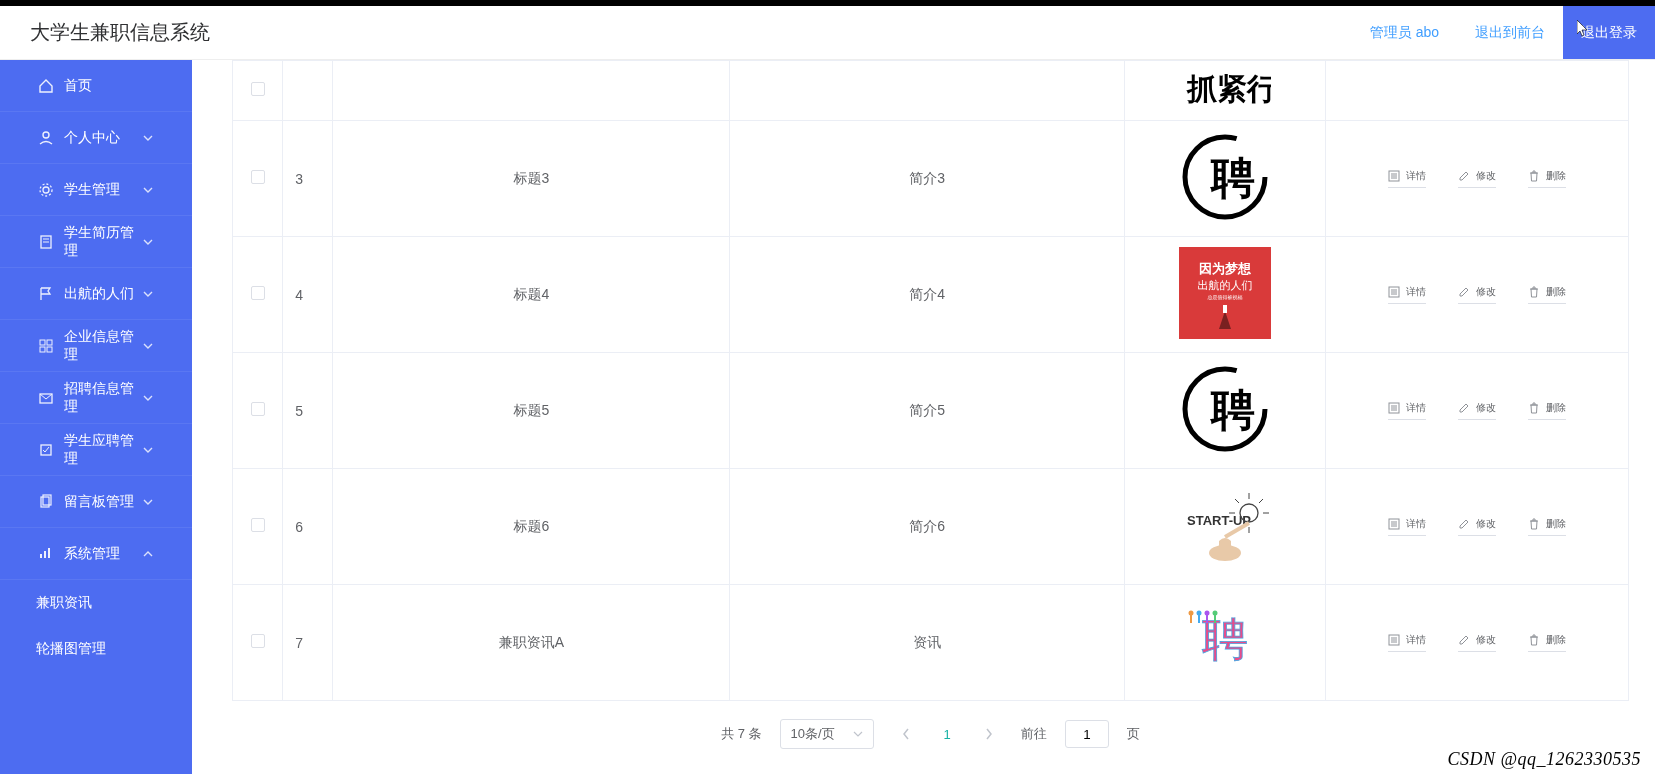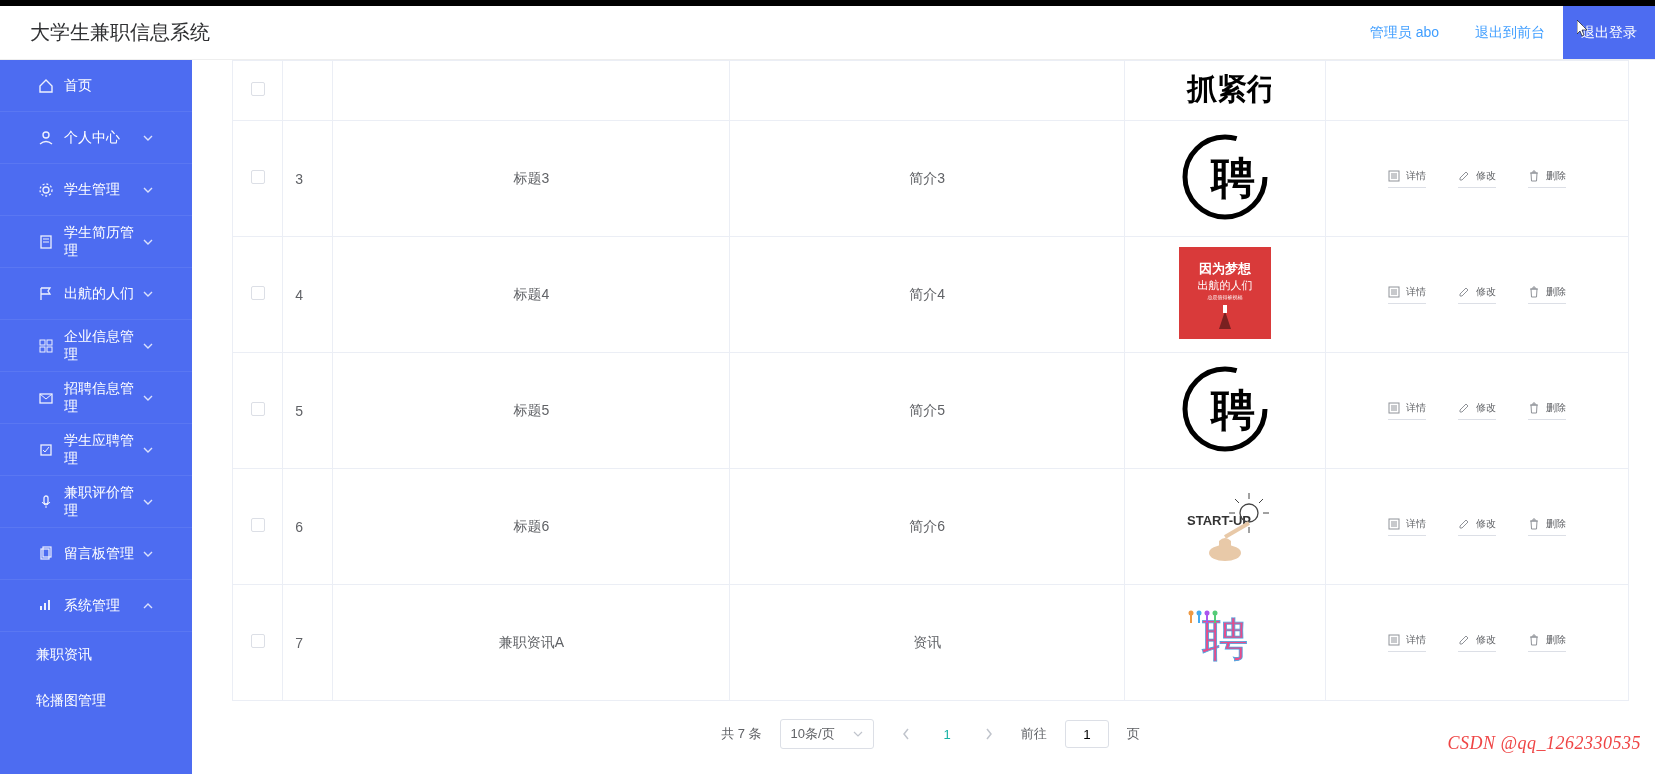--- a/index.html
+++ b/index.html
@@ -31,21 +31,21 @@
 .act-btn { display: inline-flex; align-items: center; gap: 6px; color: #606266; cursor: pointer; padding-bottom: 4px; border-bottom: 1px solid #dcdfe6; font-size: 10px; }
 .act-icn { width: 12px; height: 12px; }
 .thumb { width: 92px; height: 92px; display: inline-flex; align-items: center; justify-content: center; background: #fff; }
 .thumb svg { width: 100%; height: 100%; }
 .checkbox { width: 14px; height: 14px; border: 1px solid #DCDFE6; border-radius: 2px; display: inline-block; cursor: pointer; }
 .pagination { display: flex; align-items: center; justify-content: center; gap: 18px; margin-top: 18px; color: #606266; font-size: 13px; }
 .page-select { border: 1px solid #DCDFE6; border-radius: 3px; height: 30px; min-width: 94px; display: flex; align-items: center; justify-content: space-between; padding: 0 10px; cursor: pointer; }
 .page-arrow { width: 28px; height: 28px; display: flex; align-items: center; justify-content: center; color: #C0C4CC; cursor: pointer; }
 .page-num { color: #18b2a6; font-weight: 500; cursor: pointer; padding: 0 6px; }
 .page-input { width: 44px; height: 28px; border: 1px solid #DCDFE6; border-radius: 3px; text-align: center; }
-.watermark { position: fixed; bottom: 20px; right: 14px; color: #ef4444; font-size: 18px; font-style: italic; font-family: Georgia, serif; letter-spacing: 0.5px; pointer-events: none; }
+.watermark { position: fixed; bottom: 4px; right: 14px; color: #000000; font-size: 18px; font-style: italic; font-family: Georgia, serif; letter-spacing: 0.5px; pointer-events: none; }
 .first-row td { height: 50px; }
 .first-row .thumb { height: 36px; width: 92px; }
 </style>
 </head>
 <body>
 
 <div class="topbar-black"></div>
 
 <div class="header">
   <div class="app-title">大学生兼职信息系统</div>
@@ -131,30 +131,20 @@
     <svg class="menu-chevron" viewBox="0 0 12 12">
           <path d="M2,4 L6,8 L10,4" fill="none" stroke="#fff" stroke-width="1.4"></path>
         </svg>
   </div>
       <div class="menu-item">
     <svg class="menu-icon" viewBox="0 0 16 16">
           <rect x="3" y="3" width="10" height="10" fill="none" stroke="#fff" stroke-width="1.3"></rect>
           <path d="M5,8 L7,10 L11,5" fill="none" stroke="#fff"></path>
         </svg>
     <span class="menu-label">学生应聘管理</span>
-    <svg class="menu-chevron" viewBox="0 0 12 12">
-          <path d="M2,4 L6,8 L10,4" fill="none" stroke="#fff" stroke-width="1.4"></path>
-        </svg>
-  </div>
-      <div class="menu-item">
-    <svg class="menu-icon" viewBox="0 0 16 16">
-          <rect x="6" y="2" width="4" height="8" rx="2" fill="none" stroke="#fff" stroke-width="1.3"></rect>
-          <path d="M4,8 Q8,14 12,8 M8,12 L8,14" fill="none" stroke="#fff"></path>
-        </svg>
-    <span class="menu-label">兼职评价管理</span>
     <svg class="menu-chevron" viewBox="0 0 12 12">
           <path d="M2,4 L6,8 L10,4" fill="none" stroke="#fff" stroke-width="1.4"></path>
         </svg>
   </div>
       <div class="menu-item">
     <svg class="menu-icon" viewBox="0 0 16 16">
           <rect x="3" y="3" width="8" height="10" fill="none" stroke="#fff" stroke-width="1.2"></rect>
           <rect x="5" y="1" width="8" height="10" fill="none" stroke="#fff" stroke-width="1.2"></rect>
         </svg>
     <span class="menu-label">留言板管理</span>

